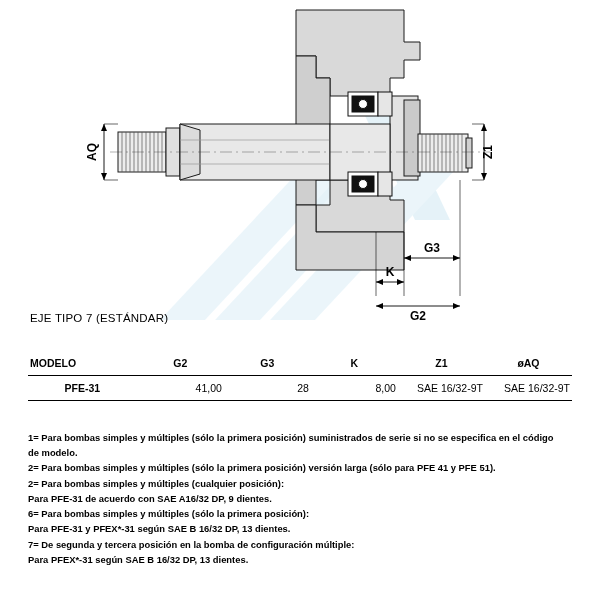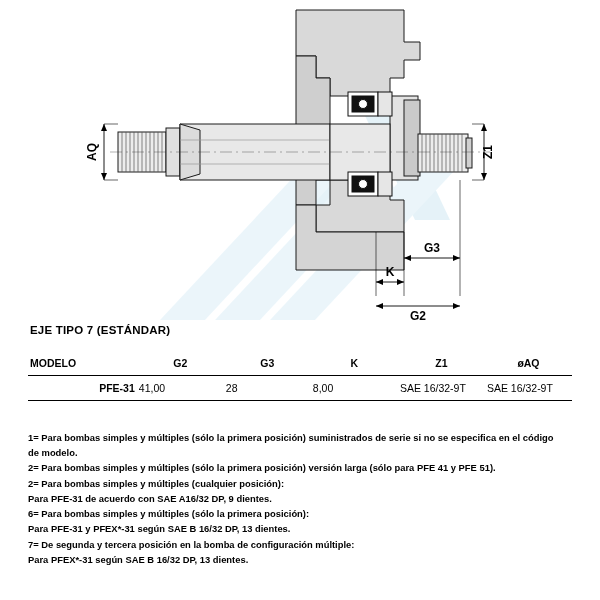--- a/index.html
+++ b/index.html
@@ -30,23 +30,23 @@
     height: 320px;
   }
   .drawing svg {
     display: block;
   }
 
   
   .section-title {
     position: absolute;
     left: 30px;
-    top: 324px;
+    top: 312px;
     font-size: 11.5px;
-    font-weight: bold;
+    font-weight: normal;
     letter-spacing: 0.2px;
   }
 
   
   .spec-table {
     position: absolute;
     left: 28px;
     top: 352px;
     width: 544px;
     border-collapse: collapse;
@@ -58,27 +58,27 @@
     padding: 5px 2px 6px 2px;
     border-bottom: 1.6px solid #000;
     border-top: none;
     font-size: 10.5px;
   }
   .spec-table th.col-model {
     text-align: left;
     padding-left: 2px;
   }
   .spec-table td {
-    text-align: left;
+    text-align: right;
     padding: 6px 2px 6px 2px;
     border-bottom: 1.6px solid #000;
     font-size: 10.5px;
   }
   .spec-table td.col-model {
-    text-align: right;
+    text-align: center;
     font-weight: bold;
     padding-left: 2px;
   }
 
   
   .notes {
     position: absolute;
     left: 28px;
     top: 430px;
     width: 552px;

